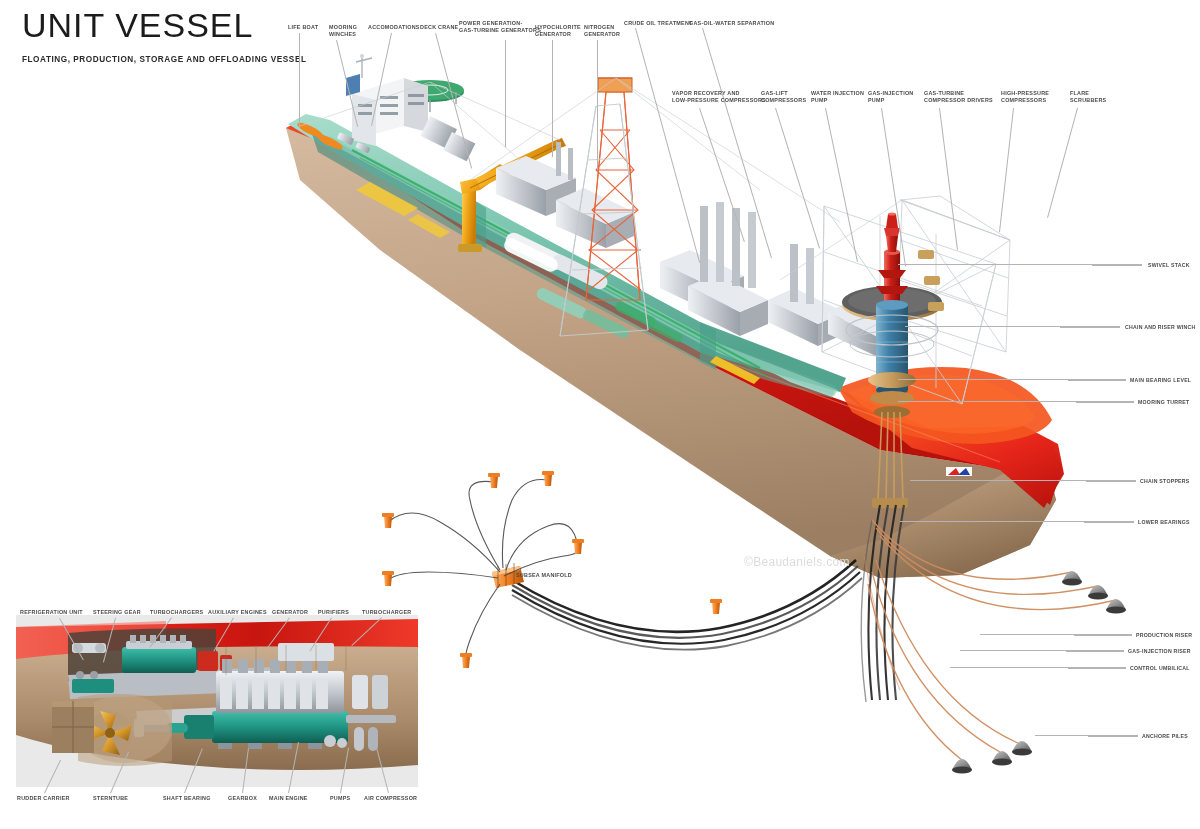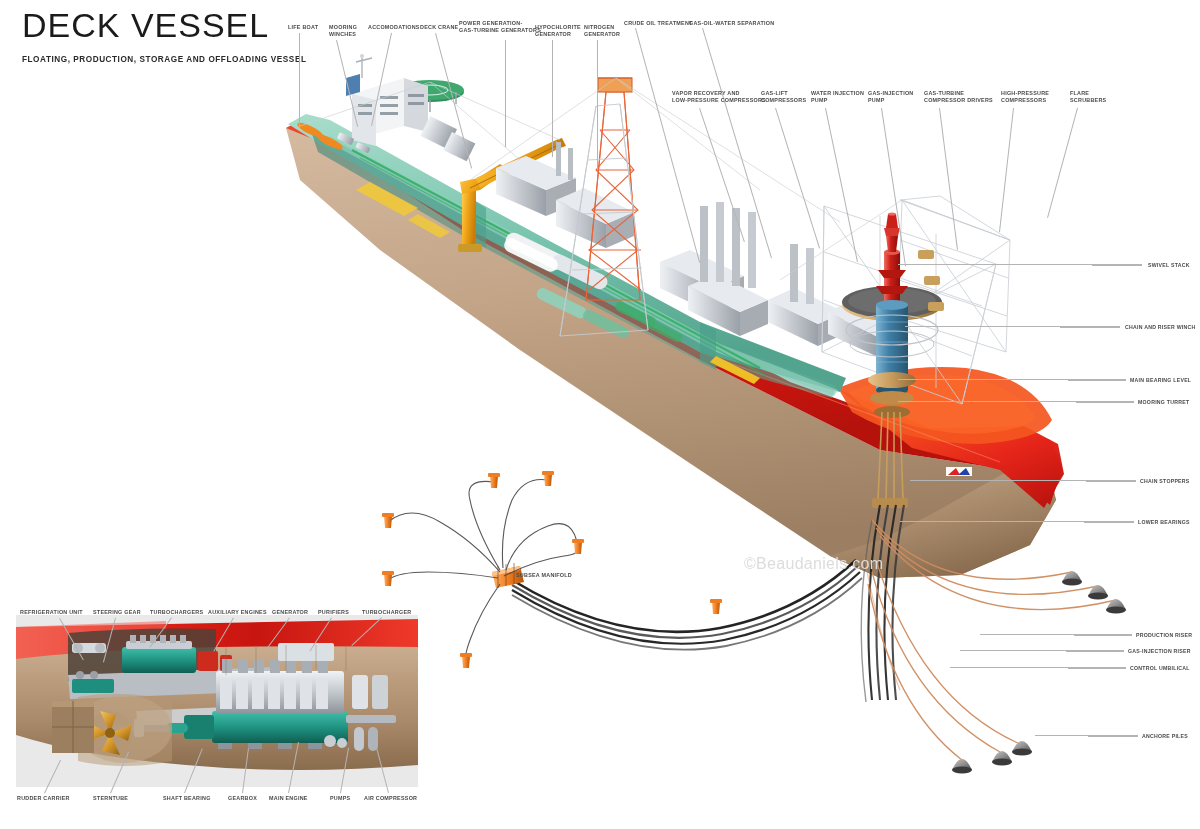--- a/index.html
+++ b/index.html
@@ -14,37 +14,37 @@
   #sub-title{font-size:8.2px;letter-spacing:.55px;color:#2a2a2a;
              margin-top:13px;white-space:nowrap;font-weight:600;}
 
   
   .lbl{position:absolute;font-size:5.4px;line-height:7.4px;letter-spacing:.25px;
        color:#4a4a4a;font-weight:600;white-space:pre;}
   .lbl.right-side{font-size:5.2px;}
   .lead{position:absolute;background:#b4b4b4;transform-origin:0 0;height:.7px;}
 
   
-  #watermark{position:absolute;left:744px;top:555px;font-size:16px;
+  #watermark{position:absolute;left:744px;top:555px;font-size:12px;
              color:#dcdcdc;letter-spacing:.3px;}
 
   
   svg{position:absolute;left:0;top:0;overflow:visible;}
 
   
   #inset{position:absolute;left:16px;top:615px;width:402px;height:172px;
          background:#e9e9e9;overflow:hidden;}
 </style>
 </head>
 <body>
 
 <div id="stage">
 
   <div id="title-block">
-    <div id="main-title">DECK VESSEL</div>
+    <div id="main-title">UNIT VESSEL</div>
     <div id="sub-title">FLOATING, PRODUCTION, STORAGE AND OFFLOADING VESSEL</div>
   </div>
 
   <svg id="vessel-art" width="1200" height="829" viewBox="0 0 1200 829">
     <defs>
       <linearGradient id="gRedHull" x1="0" y1="0" x2="0.25" y2="1">
         <stop offset="0%" stop-color="#f04a2a"></stop>
         <stop offset="22%" stop-color="#e82a1c"></stop>
         <stop offset="70%" stop-color="#d81810"></stop>
         <stop offset="100%" stop-color="#b5120c"></stop>

